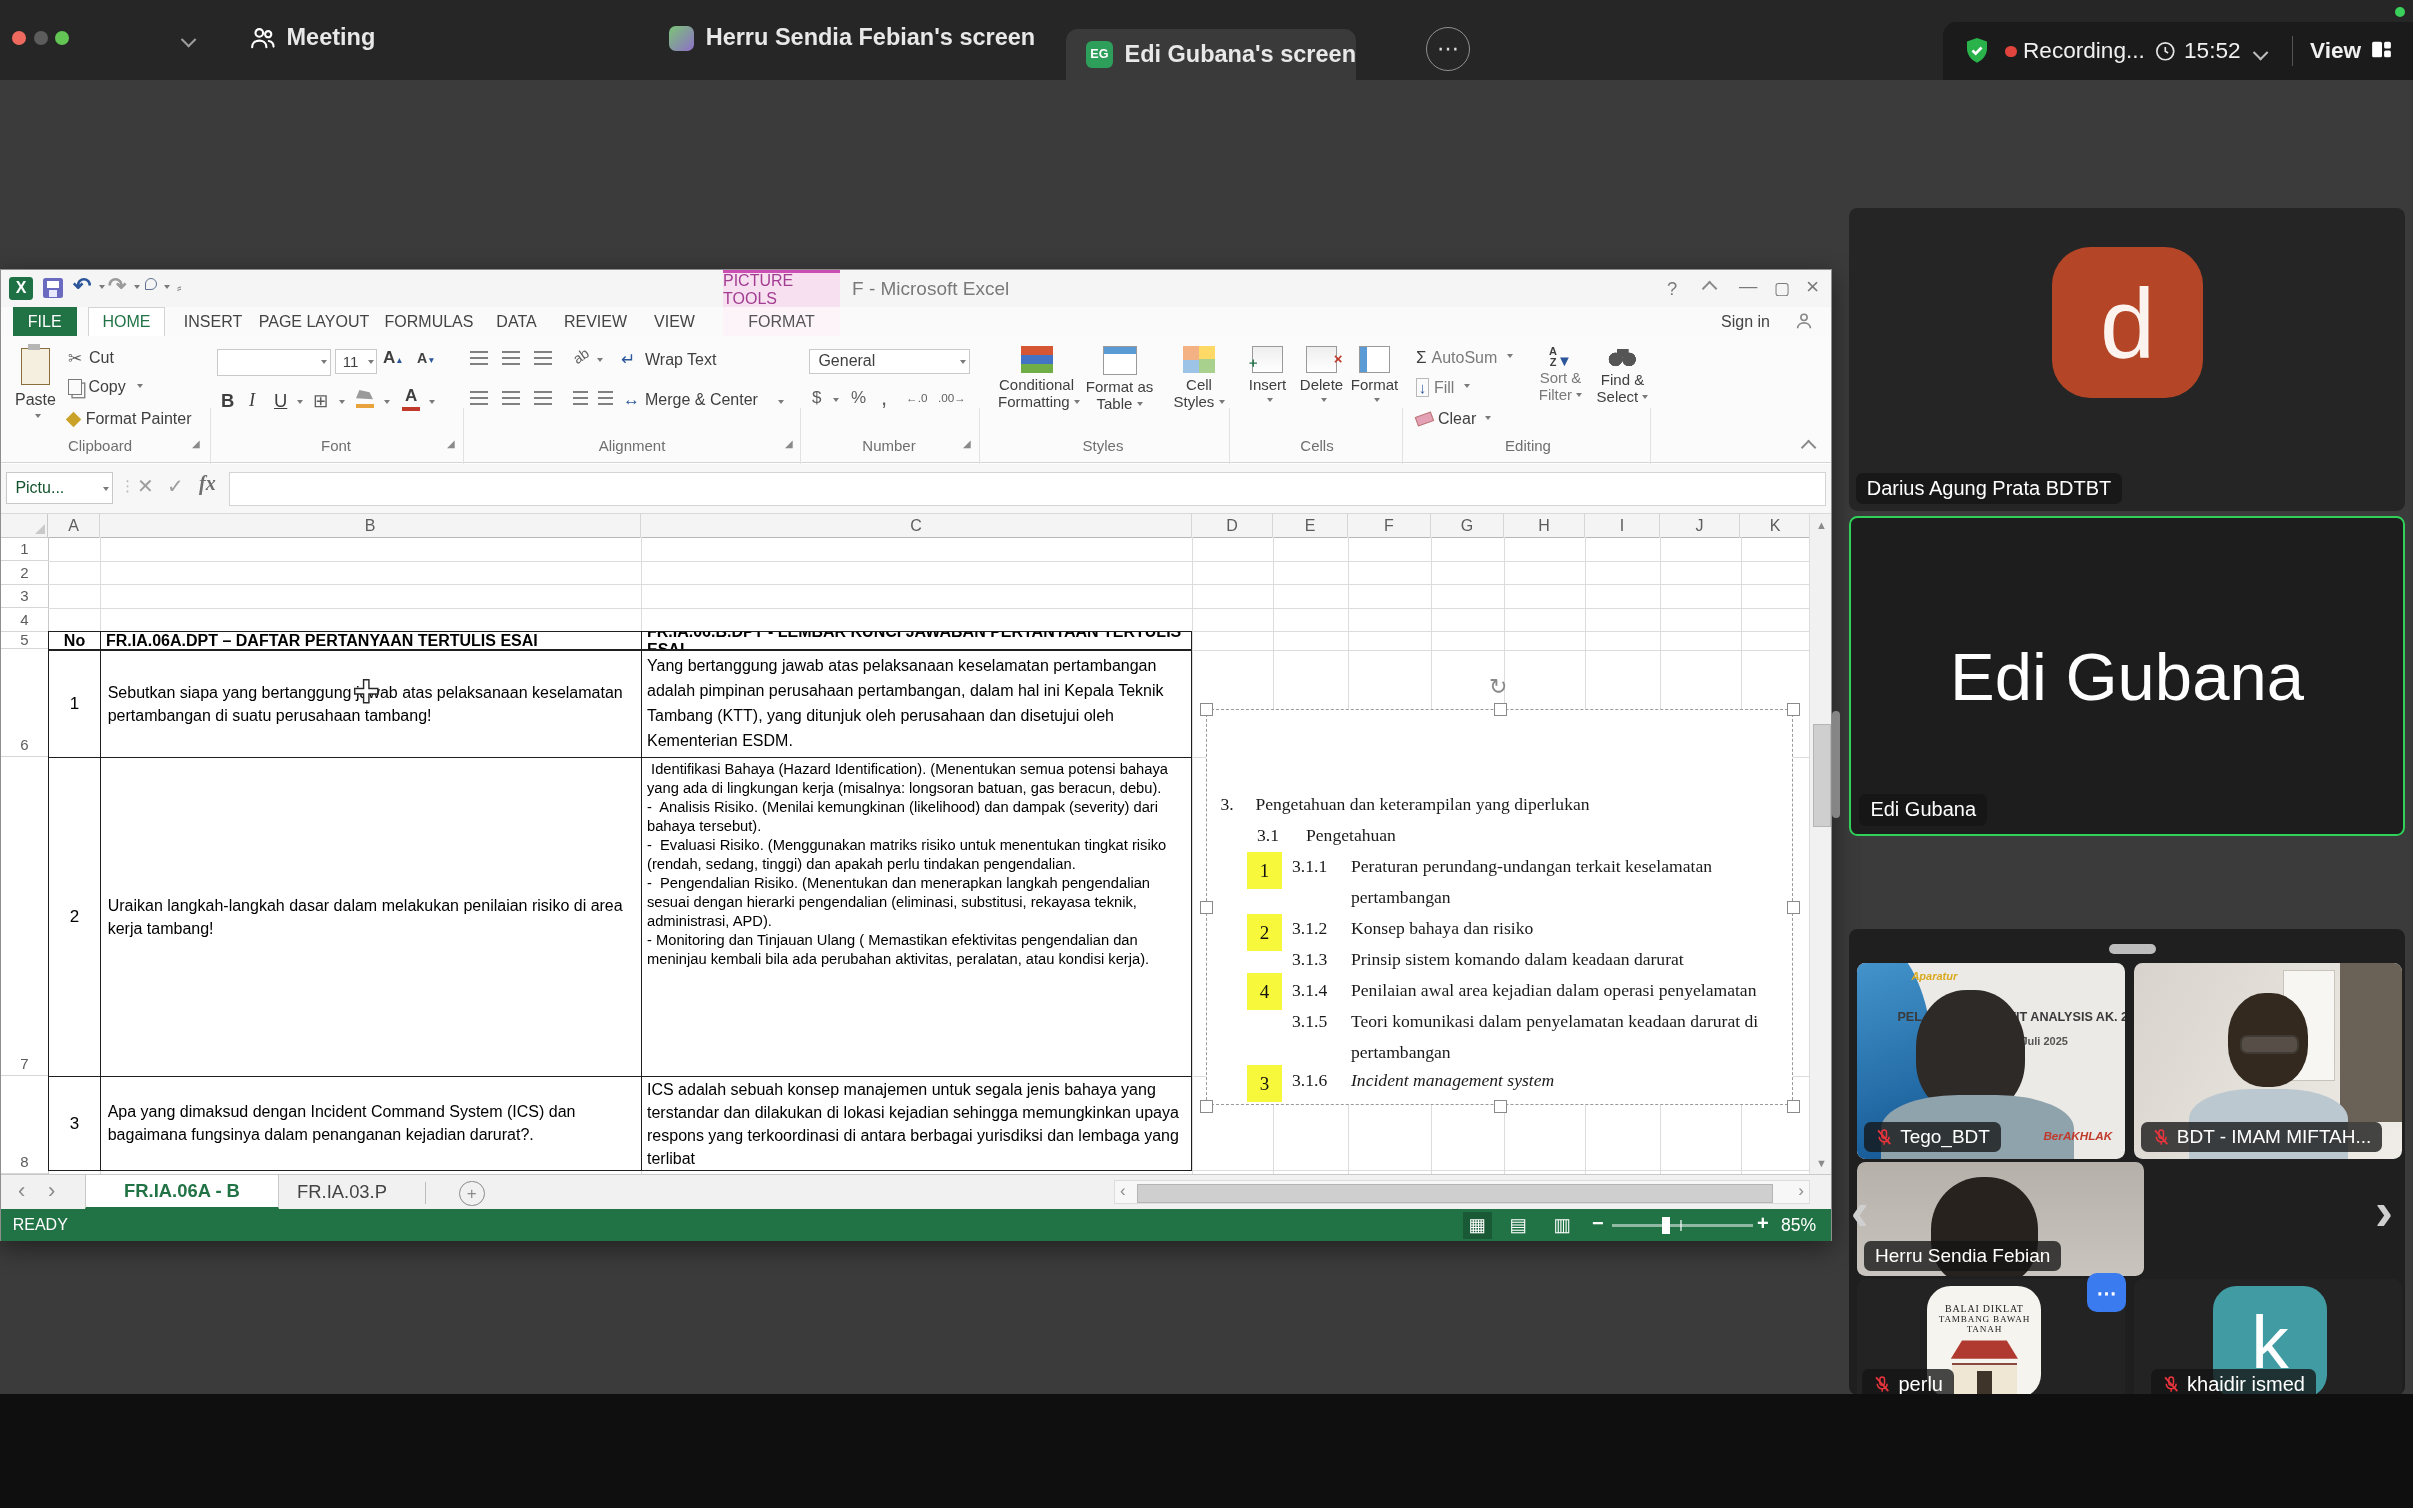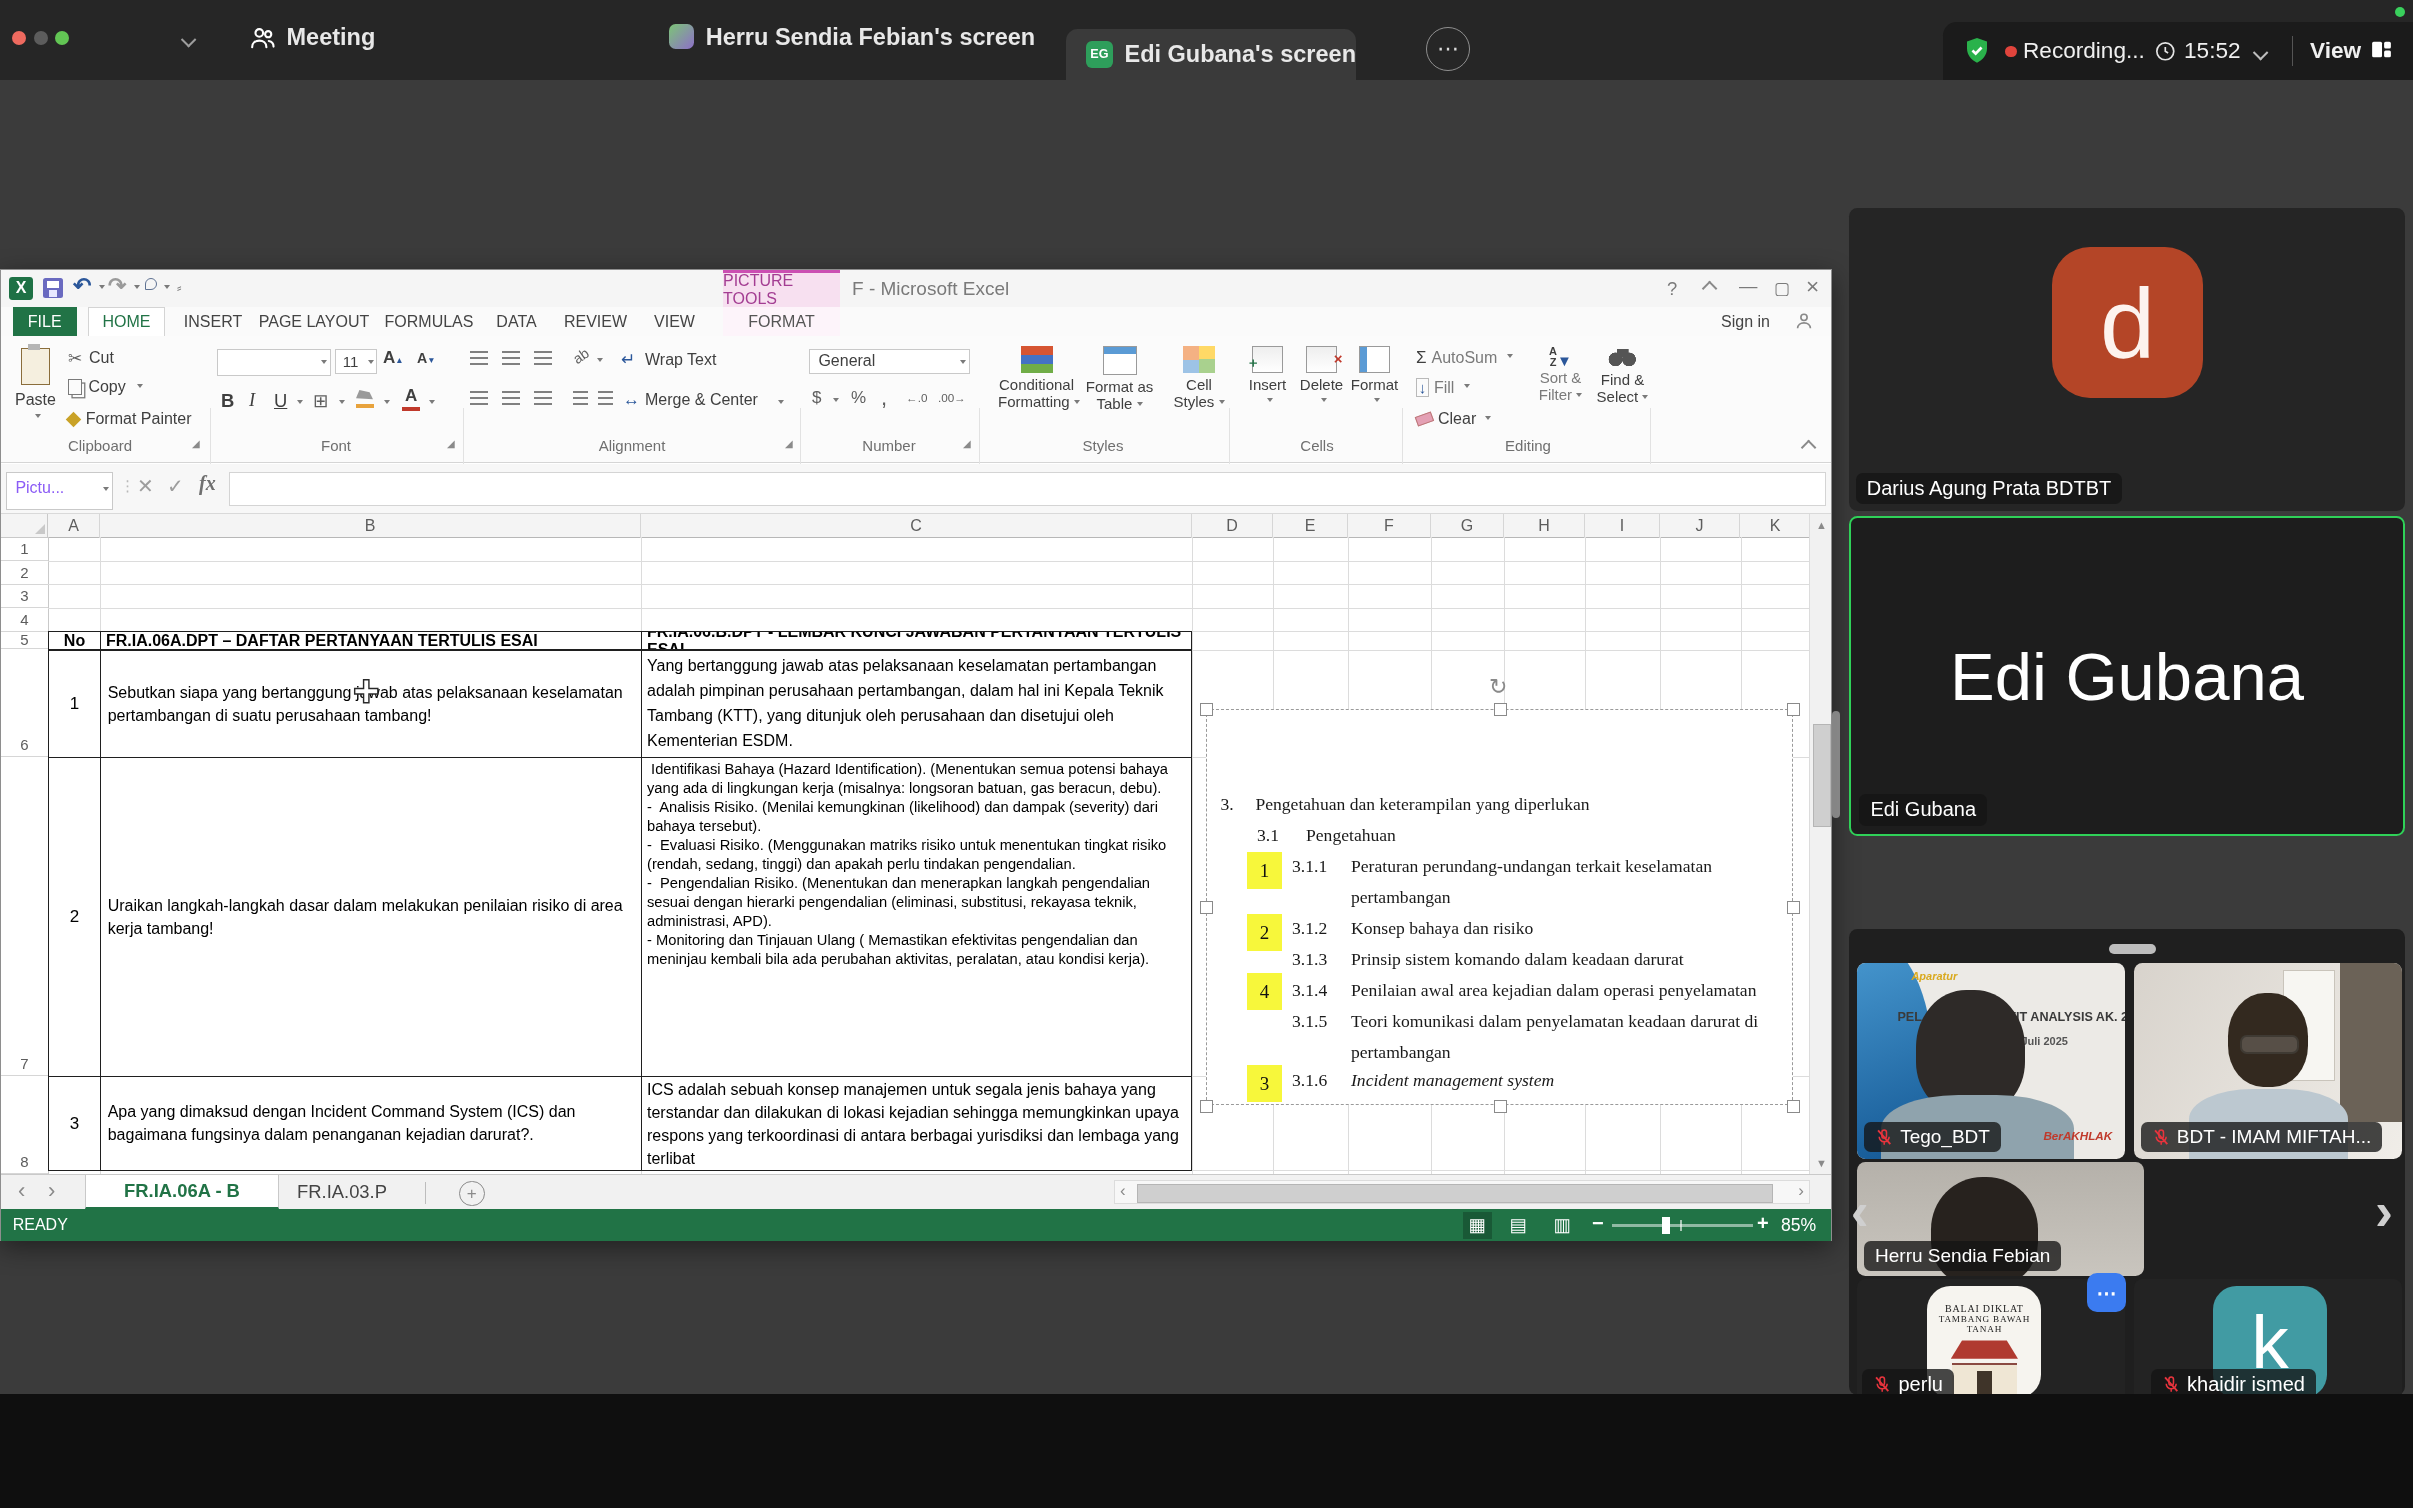--- a/index.html
+++ b/index.html
@@ -42,21 +42,21 @@
   <div class="a" style="left:248px;top:23.5px;display:flex;align-items:center;gap:10px">
     <svg width="28.5" height="28.5" viewBox="0 0 24 24" fill="none" stroke="#fff" stroke-width="1.8" stroke-linecap="round">
         <circle cx="9.5" cy="7.5" r="3.2"></circle>
         <path d="M3.5 19.5c0-3.4 2.7-5.5 6-5.5s6 2.1 6 5.5"></path>
         <circle cx="17" cy="8.6" r="2.6"></circle>
         <path d="M17.5 14.3c2.4.4 4 2.2 4 4.7"></path>
       </svg>
     <span class="tabtxt" style="font-weight:700">Meeting</span>
   </div>
 
-  <div class="a" style="left:669px;top:23.5px;display:flex;align-items:flex-start;gap:11.7px">
+  <div class="a" style="left:669px;top:23.5px;display:flex;align-items:flex-end;gap:11.7px">
     <span style="width:25px;height:25px;border-radius:6.7px;background:linear-gradient(135deg,#7cc576,#8e6fc9)"></span>
     <span class="tabtxt" style="font-weight:700">Herru Sendia Febian's screen</span>
   </div>
 
   <div class="a" style="left:1066px;top:28.5px;width:290px;height:51px;background:#3a3a3a;border-radius:11.7px 11.7px 0 0;display:flex;align-items:center;gap:11.7px;padding-left:20px;box-sizing:border-box">
     <span style="width:27px;height:27px;border-radius:5.9px;background:#2e9e5b;color:#fff;font-size:12.6px;font-weight:700;display:flex;align-items:center;justify-content:center">EG</span>
     <span class="tabtxt" style="font-weight:700">Edi Gubana's screen</span>
   </div>
 
   <div class="a" style="left:1426px;top:27px;width:42px;height:42px;border:1.7px solid #8f8f8f;border-radius:50%;color:#dcdcdc;font-size:22px;display:flex;align-items:center;justify-content:center">⋯</div>
@@ -263,21 +263,21 @@
     <div class="a" style="left:1592px;top:10px;width:59px;text-align:center">
       <span style="display:inline-block;width:28.5px;height:22px;background:radial-gradient(circle at 7.5px 13.4px,#555 6.7px,transparent 7.1px),radial-gradient(circle at 21px 13.4px,#555 6.7px,transparent 7.1px),linear-gradient(#555 0 0) 50% 20%/11.7px 8.4px no-repeat"></span>
       <div class="rlbl" style="font-size:15px">Find &amp;</div>
       <div class="rlbl" style="font-size:15px"><span>Select</span><span class="dar"></span></div>
     </div>
     <span class="grp" style="left:1527px;top:101px">Editing</span>
     <span class="a chev up" style="left:1802px;top:106px;border-color:#8a8a8a"></span>
   </div>
 
   <div class="a" style="left:0;top:194px;width:1830px;height:50px;background:#f7f7f7;border-bottom:0.8px solid #d9d9d9;box-sizing:border-box">
-    <div class="a" style="left:5px;top:7.5px;width:107px;height:38px;border:0.8px solid #c9c9c9;background:#fff;font-size:16px;color:#8b5cf6;padding:6.7px 0 0 8.4px;box-sizing:border-box"><span>Pictu...</span><span class="dar a" style="right:3.4px;top:14.2px"></span></div>
+    <div class="a" style="left:5px;top:7.5px;width:107px;height:32px;border:0.8px solid #c9c9c9;background:#fff;font-size:16px;color:#14532d;padding:6.7px 0 0 8.4px;box-sizing:border-box"><span>Pictu...</span><span class="dar a" style="right:3.4px;top:14.2px"></span></div>
     <span class="a" style="left:119px;top:13.4px;color:#b9b9b9;font-size:15px">⋮</span>
     <span class="a" style="left:136px;top:10px;color:#9d9d9d;font-size:20px">✕</span>
     <span class="a" style="left:166px;top:10px;color:#9d9d9d;font-size:20px">✓</span>
     <span class="a" style="left:198px;top:8.4px;color:#6f6f6f;font-size:20px;font-style:italic;font-family:'Liberation Serif',serif;font-weight:700">fx</span>
     <div class="a" style="left:228px;top:7.5px;width:1597px;height:34px;border:0.8px solid #d4d4d4;background:#fff;box-sizing:border-box"></div>
   </div>
 
   <div class="a" style="left:0;top:244px;width:47px;height:23.5px;background:#f4f4f4;border-right:0.8px solid #c9c9c9;border-bottom:0.8px solid #c9c9c9;box-sizing:border-box">
       <span style="position:absolute;right:2.5px;bottom:2.5px;width:0;height:0;border-left:10px solid transparent;border-bottom:10px solid #c9c9c9"></span>
     </div>

